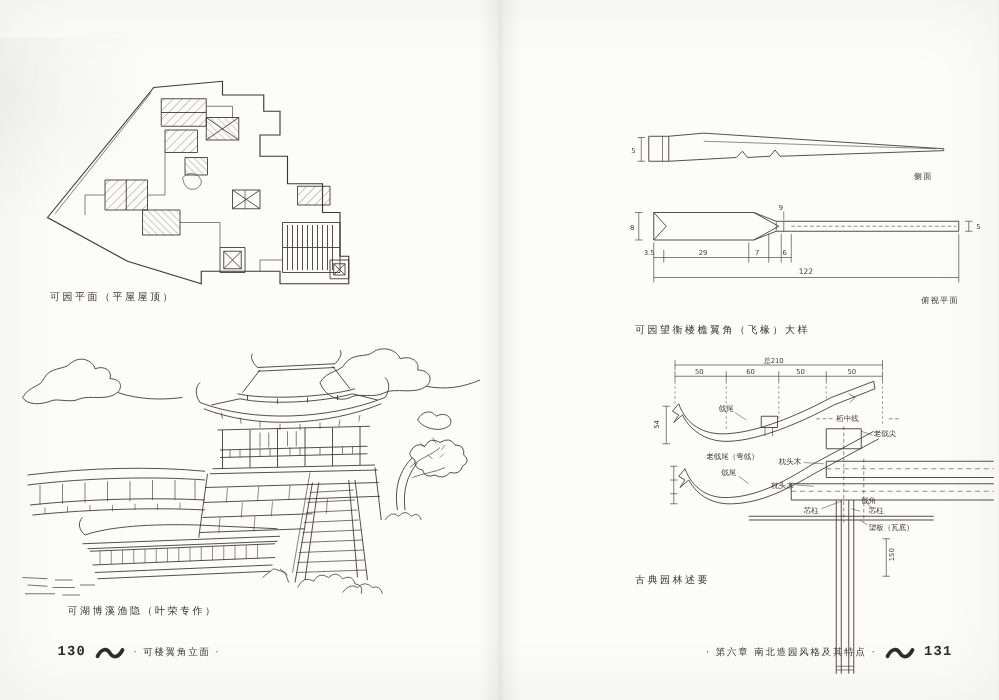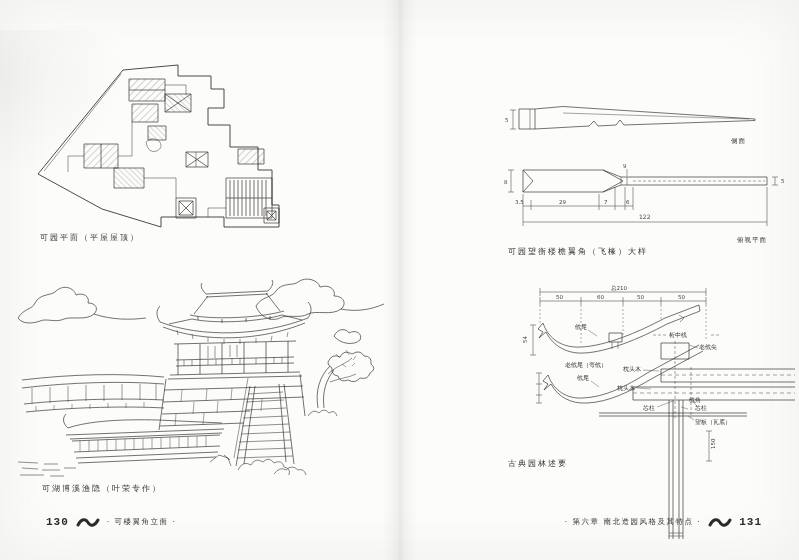--- a/index.html
+++ b/index.html
@@ -132,21 +132,21 @@
         <path d="M316,96 C324,88 334,86 340,80 M318,104 C328,100 336,100 344,96" stroke-width="0.55"></path>
         <path d="M316,84 q4,-9 12,-5 q4,-8 12,-3 q8,-5 12,2 q8,0 7,8 q6,5 -1,9 q-2,7 -10,5 q-5,6 -12,2 q-8,3 -10,-4 q-7,-1 -6,-8 q-5,-3 -4,-6 z"></path>
         <path d="M324,76 l4,4 M334,72 l3,5 M344,78 l-3,4 M330,86 l4,3 M340,88 l3,-3" stroke-width="0.45"></path>
         <path d="M296,138 q5,-8 11,-3 q5,-6 10,0 q6,-4 8,3" stroke-width="0.6"></path>
 
         <path d="M226,192 q5,-10 13,-5 q4,-8 12,-3 q6,-6 11,1 q8,-4 10,4 q7,1 5,8" stroke-width="0.6"></path>
         <path d="M262,196 q6,-8 12,-4 q6,-6 12,0 q6,-2 8,5" stroke-width="0.6"></path>
         <path d="M198,184 l9,-7 l9,3 l3,8 M212,177 l6,5" stroke-width="0.6"></path>
       </g>
     </svg>
-    <div class="caption" style="left:42px;top:483px">可湖博溪渔隐（叶荣专作）</div>
+    <div class="caption" style="left:54px;top:483px">可湖博溪渔隐（叶荣专作）</div>
 
     <div class="footer" style="left:46px">
       <span class="pagenum">130</span>
       <svg class="wave" width="22" height="11" viewBox="0 0 22 11" style="position:static">
         <path d="M1,8 C4.5,1.5 8.5,1.5 11,5.5 C13.5,9.5 17.5,9.5 21,3" fill="none" stroke="#2f2c28" stroke-width="3" stroke-linecap="round"></path>
       </svg>
       <span class="ftitle">· 可楼翼角立面 ·</span>
     </div>
   </div>
 
@@ -186,21 +186,21 @@
       <text class="dim" x="12" y="48">3.5</text>
       <text class="dim" x="56" y="48">29</text>
       <text class="dim" x="101" y="48">7</text>
       <text class="dim" x="123" y="48">6</text>
       <text class="dim" x="120" y="12">9</text>
       <text class="dimb" x="136" y="63">122</text>
       <text class="dim" x="278" y="27">5</text>
       <text class="lbl2" x="234" y="86">俯视平面</text>
     </svg>
 
-    <div class="caption" style="left:508px;top:246px;left:108px">可园望衡楼檐翼角（飞椽）大样</div>
+    <div class="caption" style="left:508px;top:258px;left:108px">可园望衡楼檐翼角（飞椽）大样</div>
 
     <svg style="left:103px;top:283px" width="292" height="262" viewBox="0 0 292 262">
       <g fill="none" stroke="#3b3733" stroke-width="0.7">
 
         <path d="M37,9 L203,9 M37,5 L37,13 M203,5 L203,13" stroke-width="0.5"></path>
         <path d="M37,18 L203,18 M37,14 L37,22 M78,14 L78,22 M120,14 L120,22 M158,14 L158,22 M203,14 L203,22" stroke-width="0.5"></path>
         <path d="M37,22 L37,42 M78,22 L78,60 M120,22 L120,52 M158,22 L158,36 M203,22 L203,57" stroke-width="0.4" stroke-dasharray="2,2"></path>
         <path d="M30,42 L30,72 M27,42 L33,42 M27,72 L33,72" stroke-width="0.5"></path>
 
         <path d="M40,40 C46,57 60,65 78,64 C102,63 134,50 162,35 L196,22"></path>

